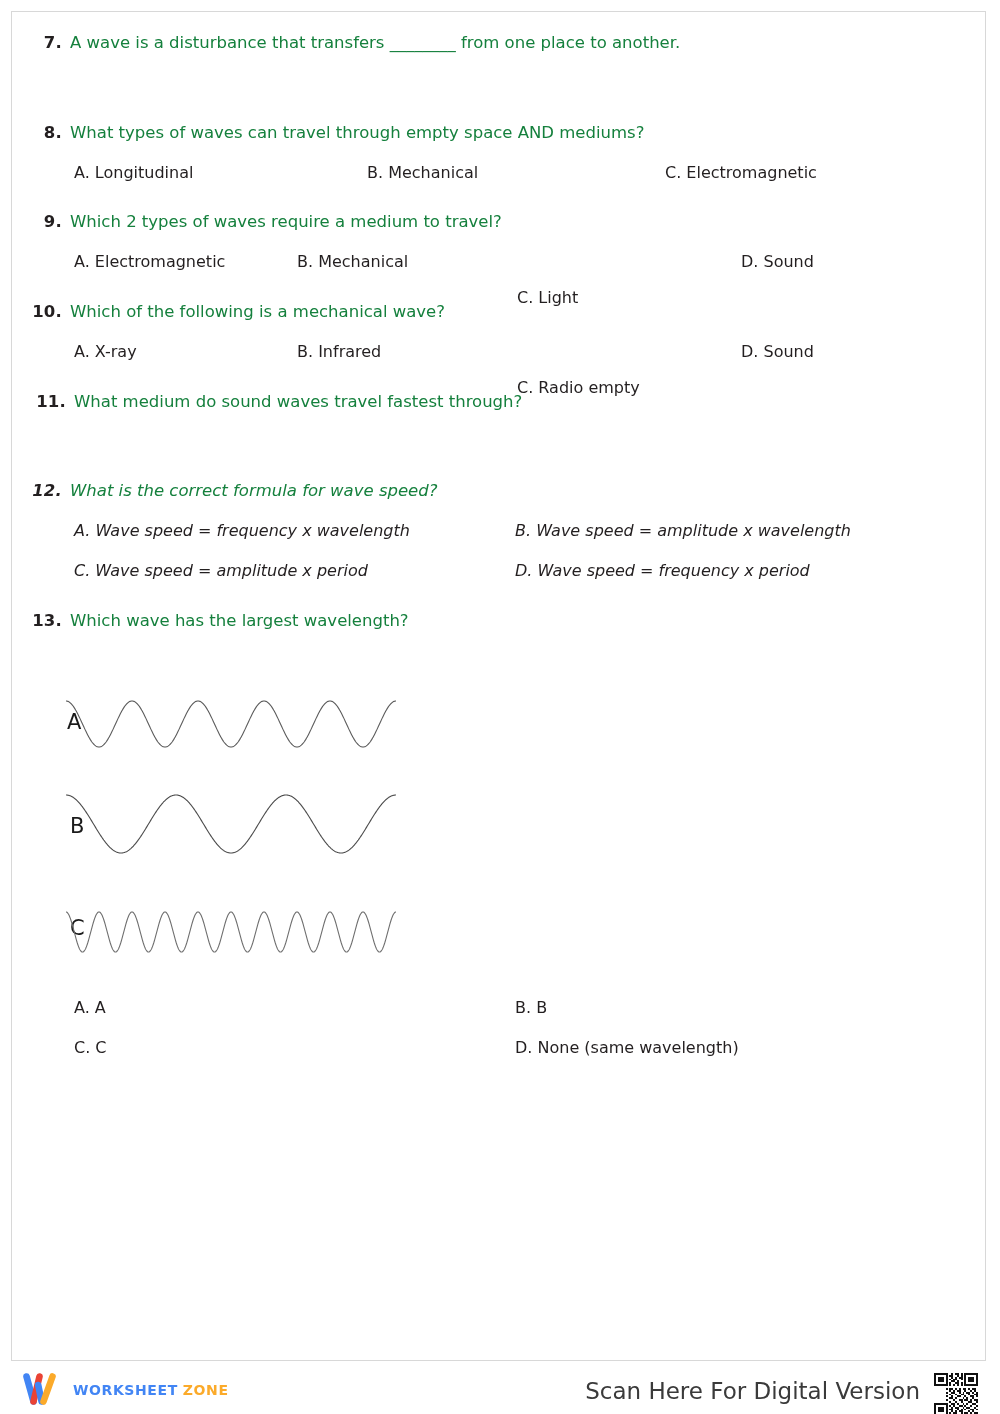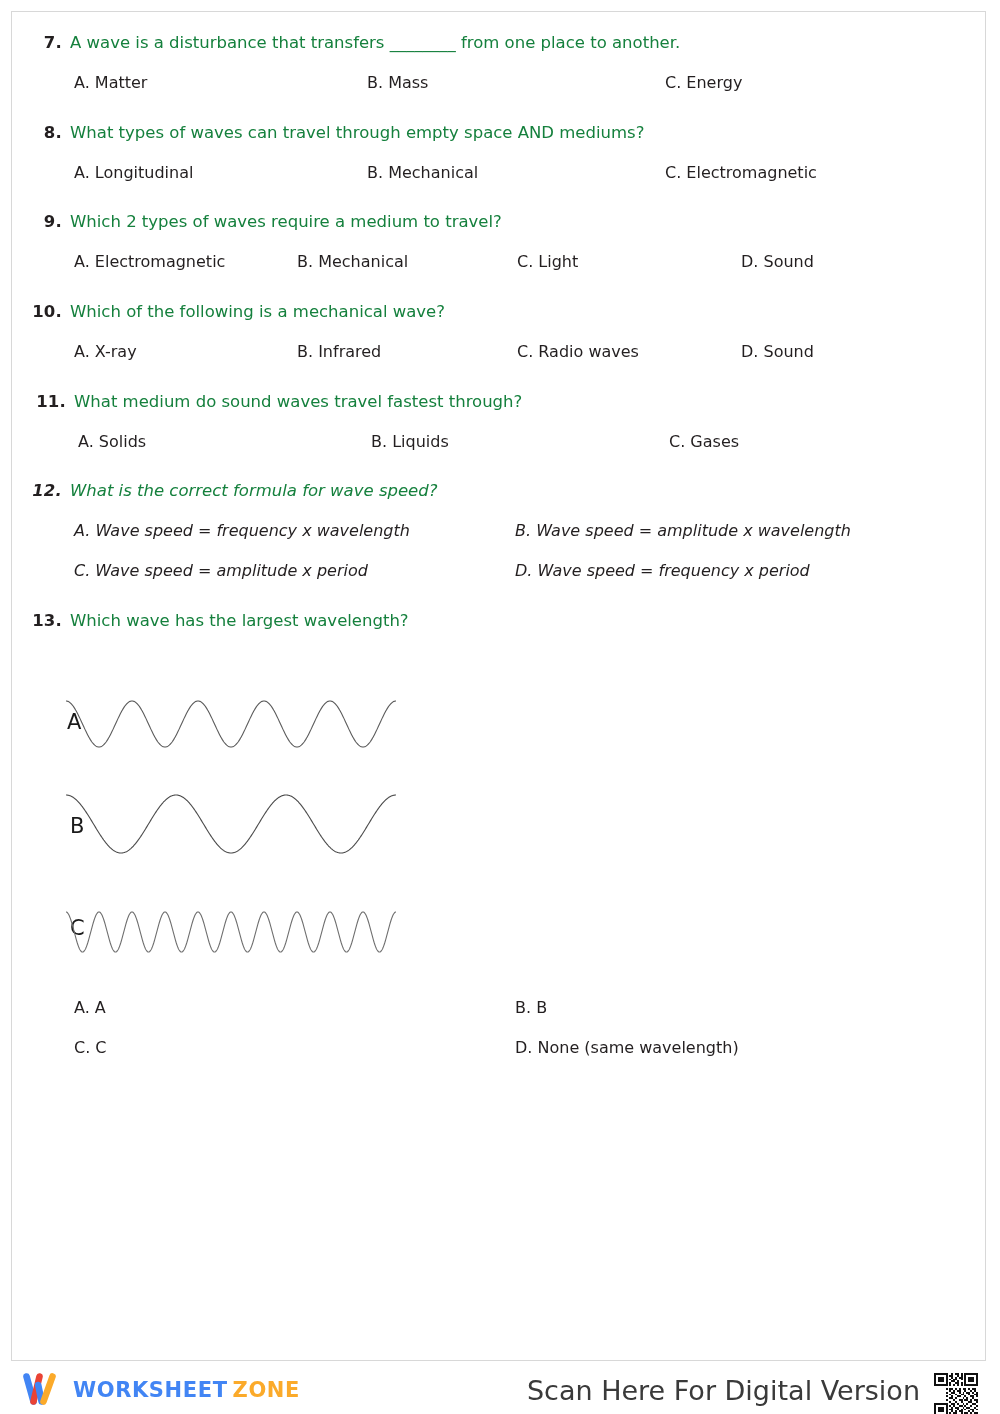--- a/index.html
+++ b/index.html
@@ -84,21 +84,21 @@
   }
   .opt.row2 { top: 40px; }
 
   
   .cols3 .c0 { left: 62px; }
   .cols3 .c1 { left: 355px; }
   .cols3 .c2 { left: 653px; }
 
   .cols4 .c0 { left: 62px; }
   .cols4 .c1 { left: 285px; }
-  .cols4 .c2 { left: 505px; }
+  .cols4 .c2 { left: 505px; margin-top: 36px; }
   .cols4 .c3 { left: 729px; }
 
   .cols2 .c0 { left: 62px; }
   .cols2 .c1 { left: 503px; }
 
   
   #wave-figure {
     position: relative;
     width: 975px;
     height: 320px;
@@ -135,33 +135,33 @@
     align-items: center;
     height: 40px;
   }
   #logo-mark {
     width: 40px;
     height: 34px;
     display: block;
   }
   #brand-wordmark {
     margin-left: 11px;
-    font-size: 21px;
+    font-size: 14px;
     font-weight: 700;
     letter-spacing: 0.6px;
     font-family: "DejaVu Sans", sans-serif;
   }
   #brand-worksheet { color: #4285f4; }
   #brand-zone { color: #fbaa2a; margin-left: 5px; }
 
   #scan-text {
     position: absolute;
     right: 80px;
     top: 9px;
-    font-size: 27px;
+    font-size: 23px;
     line-height: 32px;
     color: #3a3a3a;
     font-family: "DejaVu Sans", sans-serif;
     white-space: nowrap;
   }
   #qr-code {
     position: absolute;
     right: 19px;
     top: 5px;
     width: 50px;
@@ -174,25 +174,20 @@
 
 <div id="page-sheet">
 
   <div id="questions">
 
     <div class="q-block" style="position:absolute; left:0; top:16px;">
       <div class="q-head">
         <span class="q-num">7.</span>
         <span class="q-text">A wave is a disturbance that transfers ________ from one place to another.</span>
       </div>
-      <div class="q-options cols3">
-        <span class="opt c0">A. Matter</span>
-        <span class="opt c1">B. Mass</span>
-        <span class="opt c2">C. Energy</span>
-      </div>
     </div>
 
     <div class="q-block" style="position:absolute; left:0; top:106px;">
       <div class="q-head">
         <span class="q-num">8.</span>
         <span class="q-text">What types of waves can travel through empty space AND mediums?</span>
       </div>
       <div class="q-options cols3">
         <span class="opt c0">A. Longitudinal</span>
         <span class="opt c1">B. Mechanical</span>
@@ -214,34 +209,29 @@
     </div>
 
     <div class="q-block" style="position:absolute; left:0; top:285px;">
       <div class="q-head">
         <span class="q-num">10.</span>
         <span class="q-text">Which of the following is a mechanical wave?</span>
       </div>
       <div class="q-options cols4">
         <span class="opt c0">A. X-ray</span>
         <span class="opt c1">B. Infrared</span>
-        <span class="opt c2">C. Radio waves</span>
+        <span class="opt c2">C. Radio empty</span>
         <span class="opt c3">D. Sound</span>
       </div>
     </div>
 
     <div class="q-block" style="position:absolute; left:4px; top:375px;">
       <div class="q-head">
         <span class="q-num">11.</span>
         <span class="q-text">What medium do sound waves travel fastest through?</span>
-      </div>
-      <div class="q-options cols3">
-        <span class="opt c0">A. Solids</span>
-        <span class="opt c1">B. Liquids</span>
-        <span class="opt c2">C. Gases</span>
       </div>
     </div>
 
     <div class="q-block" style="position:absolute; left:0; top:464px;font-style:italic;">
       <div class="q-head">
         <span class="q-num">12.</span>
         <span class="q-text">What is the correct formula for wave speed?</span>
       </div>
       <div class="q-options cols2 two-line">
         <span class="opt c0">A. Wave speed = frequency x wavelength</span>

